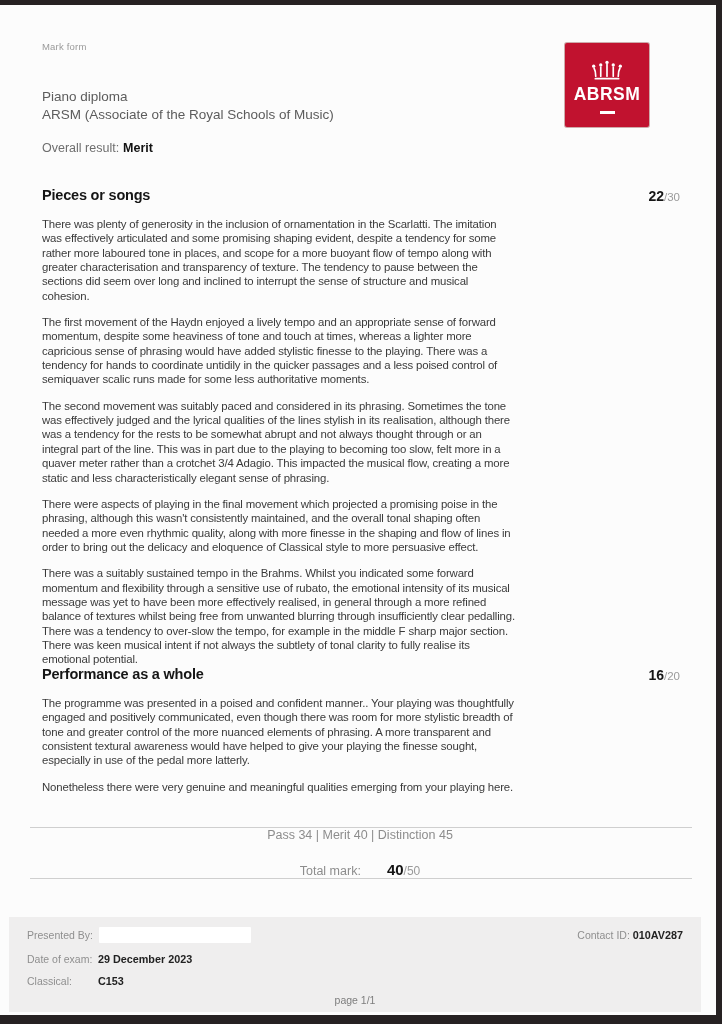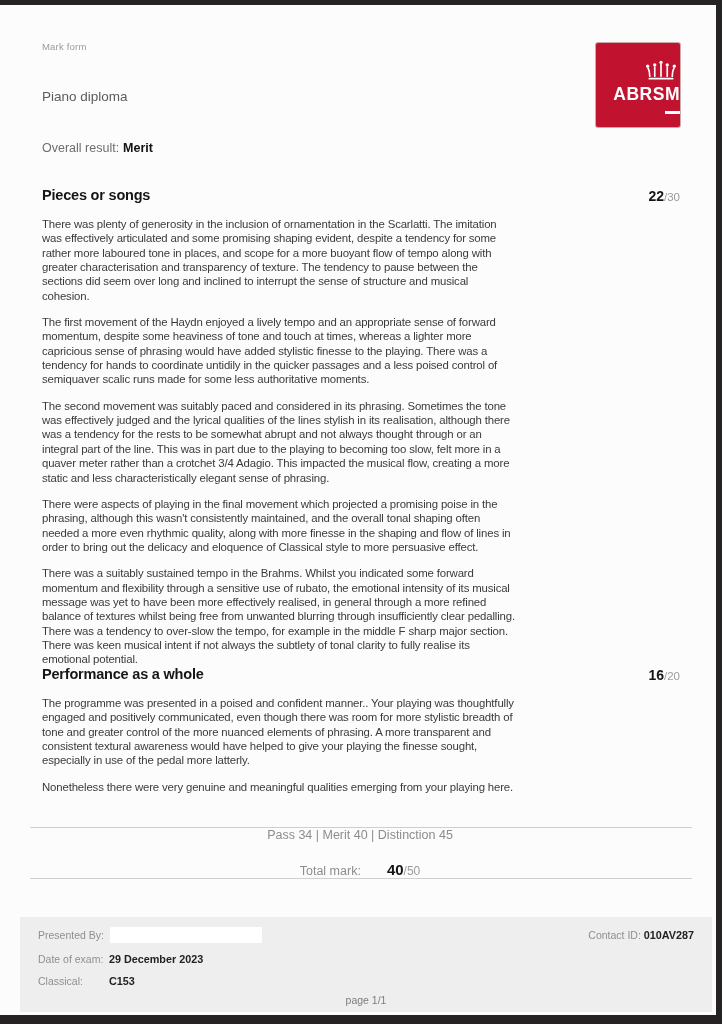--- a/index.html
+++ b/index.html
@@ -12,23 +12,23 @@
   .page {
     position:absolute; top:5px; left:0; width:716px; height:1010px;
     background:#fcfcfc;
   }
   .mark-form-label {
     position:absolute; left:42px; top:36px;
     font-size:9.5px; color:#9a9a9a; letter-spacing:.2px;
   }
   
   .logo {
-    position:absolute; left:596px; top:38px; width:84px; height:84px;
+    position:absolute; left:565px; top:38px; width:84px; height:84px;
     background:#c1122f; border-radius:2px;
-    display:flex; flex-direction:column; align-items:flex-end; justify-content:center;
+    display:flex; flex-direction:column; align-items:center; justify-content:center;
     box-shadow:0 0 0 1px rgba(120,20,20,.35);
   }
   .logo .crown { margin-bottom:2px; }
   .logo .logo-text {
     color:#fff; font-weight:bold; font-size:17.5px; letter-spacing:.5px;
   }
   .logo .logo-dash { width:15px; height:3px; background:#fff; margin-top:6px; }
   
   .title-block {
     position:absolute; left:42px; top:83px;
@@ -65,21 +65,21 @@
     display:flex; align-items:center; justify-content:space-between;
     box-sizing:border-box; padding:0 14px 0 12px;flex-direction:column;
   }
   .thresholds { font-size:12.5px; color:#8d8d8d; }
   .total-right { display:flex; align-items:baseline; }
   .total-label { font-size:12.5px; color:#8d8d8d; margin-right:26px; }
   .total-right .val { font-size:15px; font-weight:bold; color:#141414; }
   .total-right .den { font-size:12px; color:#9a9a9a; }
   
   .footer-panel {
-    position:absolute; left:20px; top:912px; width:692px; height:95px;
+    position:absolute; left:9px; top:912px; width:692px; height:95px;
     background:#efeeee;
   }
   .f-row { position:absolute; left:18px; font-size:10.5px; color:#8f8f8f; }
   .f-row b { color:#222; font-weight:bold; font-size:10.8px; }
   .row-1 { top:12px; width:656px; }
   .row-2 { top:36px; }
   .row-3 { top:58px; }
   .f-label { display:inline-block; min-width:68px; }
   .redacted-box {
     display:inline-block; vertical-align:middle;
@@ -116,20 +116,21 @@
         <circle cx="6" cy="11" r="2"></circle>
         <circle cx="38" cy="11" r="2"></circle>
       </g>
     </svg>
     <span class="logo-text">ABRSM</span>
     <span class="logo-dash"></span>
   </div>
 
   <div class="title-block">
     <div>Piano diploma</div>
+    <div>ARSM (Associate of the Royal Schools of Music)</div>
   </div>
 
   <div class="overall">
     <span>Overall result:</span><b>Merit</b>
   </div>
 
   <div class="section section-1">
     <div class="section-head">
       <h2>Pieces or songs</h2>
       <span class="mark">

